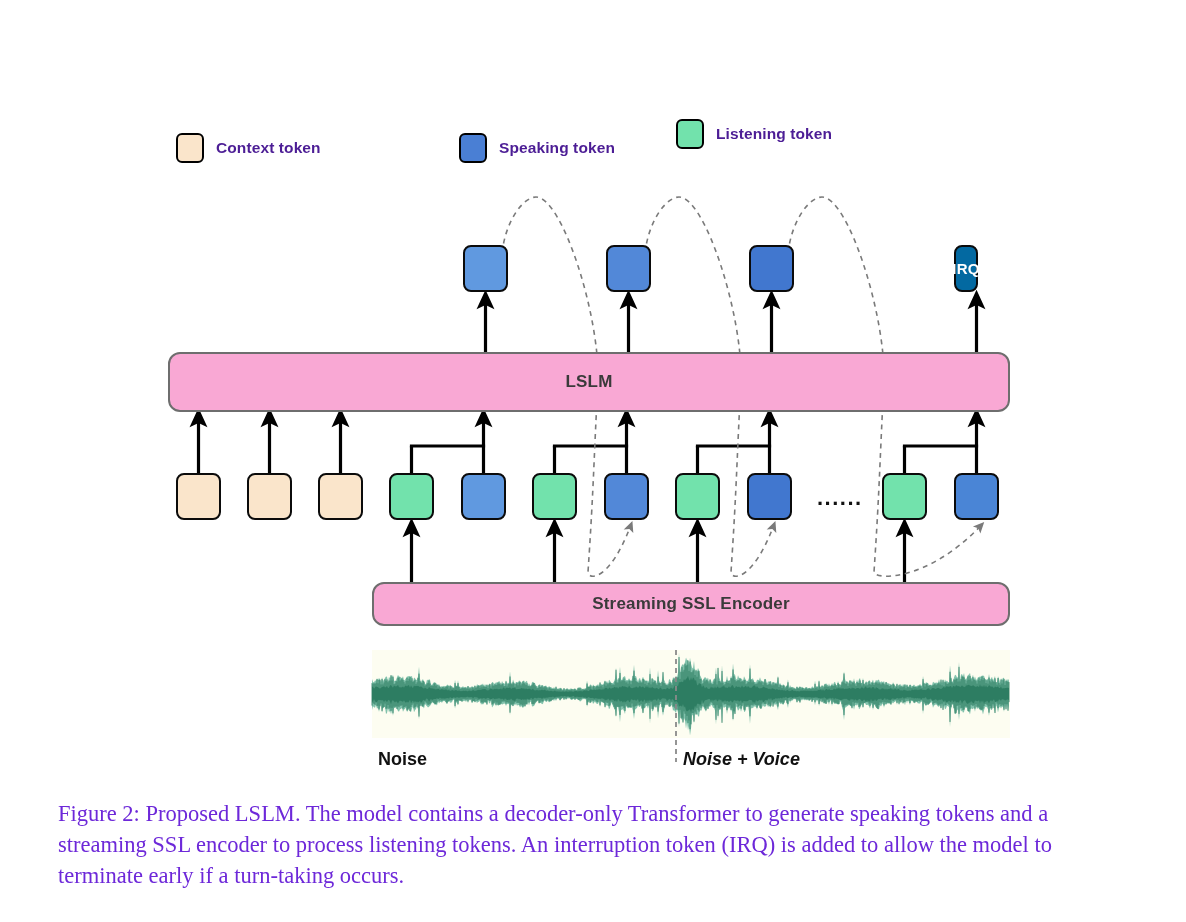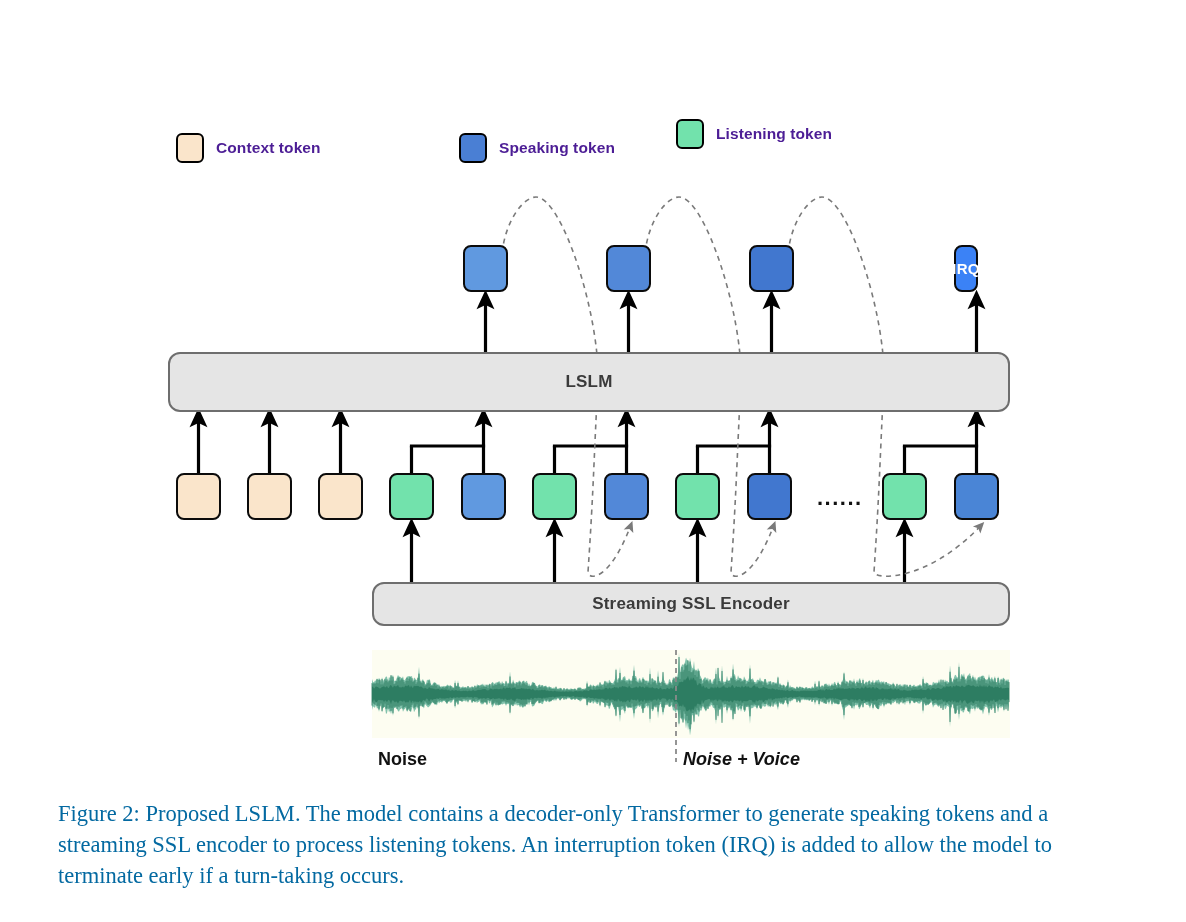--- a/index.html
+++ b/index.html
@@ -53,21 +53,21 @@
   .token-label {
     font-size: 15px;
     font-weight: bold;
     color: #ffffff;
     letter-spacing: 0.2px;
   }
 
   
   .module-box {
     position: absolute;
-    background: #e5e5e5;
+    background: #f9a8d4;
     border: 2.6px solid #6e6e6e;
     border-radius: 12px;
     box-sizing: border-box;
     display: flex;
     align-items: center;
     justify-content: center;
   }
   .module-label {
     font-size: 17px;
     font-weight: bold;
@@ -100,21 +100,21 @@
 
   
   #caption {
     position: absolute;
     left: 58px;
     top: 798px;
     width: 1072px;
     font-family: "Liberation Serif", serif;
     font-size: 22.5px;
     line-height: 31px;
-    color: #0369a1;
+    color: #6d28d9;
     text-align: left;
   }
 
   svg { overflow: visible; }
 </style>
 </head>
 <body>
 
 <div id="figure-root">
 
@@ -171,21 +171,21 @@
         <path fill="none" stroke="#7a7a7a" stroke-width="1.6" stroke-dasharray="5,4.5" d="M 502 253 C 506 219, 524 197, 536 197 C 562 197, 600 315, 598 382 C 594 452, 594 483, 588 572 C 588 580, 609.25 582, 630.5 526" marker-end="url(#arrowhead-dashed)"></path>
         <path fill="none" stroke="#7a7a7a" stroke-width="1.6" stroke-dasharray="5,4.5" d="M 645 253 C 649 219, 667 197, 679 197 C 705 197, 743 315, 741 382 C 737 452, 737 483, 731 572 C 731 580, 752.25 582, 773.5 526" marker-end="url(#arrowhead-dashed)"></path>
         <path fill="none" stroke="#7a7a7a" stroke-width="1.6" stroke-dasharray="5,4.5" d="M 788 253 C 792 219, 810 197, 822 197 C 848 197, 886 315, 884 382 C 880 452, 880 483, 874 572 C 874 580, 927.25 582, 980.5 526" marker-end="url(#arrowhead-dashed)"></path>
       </g>
   </svg>
 
   <div class="abs" id="output-row" style="left:0;top:0;width:1186px;height:320px;">
       <div class="token" style="left: 463px; top: 245px; width: 45px; height: 47px; background: rgb(96, 153, 224);"></div>
       <div class="token" style="left: 606px; top: 245px; width: 45px; height: 47px; background: rgb(82, 136, 216);"></div>
       <div class="token" style="left: 749px; top: 245px; width: 45px; height: 47px; background: rgb(65, 119, 207);"></div>
-      <div class="token" style="left: 954px; top: 245px; width: 24px; height: 47px; background: #3b82f6;">
+      <div class="token" style="left: 954px; top: 245px; width: 24px; height: 47px; background: #0369a1;">
         <span class="token-label">IRQ</span>
       </div>
     </div>
 
   <div class="module-box" id="lslm-box" style="left: 168px; top: 352px; width: 842px; height: 60px;">
     <span class="module-label">LSLM</span>
   </div>
 
   <div class="abs" id="input-row" style="left:0;top:440px;width:1186px;height:110px;">
       <div class="token" style="left: 176px; top: 33px; width: 45px; height: 47px; background: rgb(250, 229, 203);"></div>

